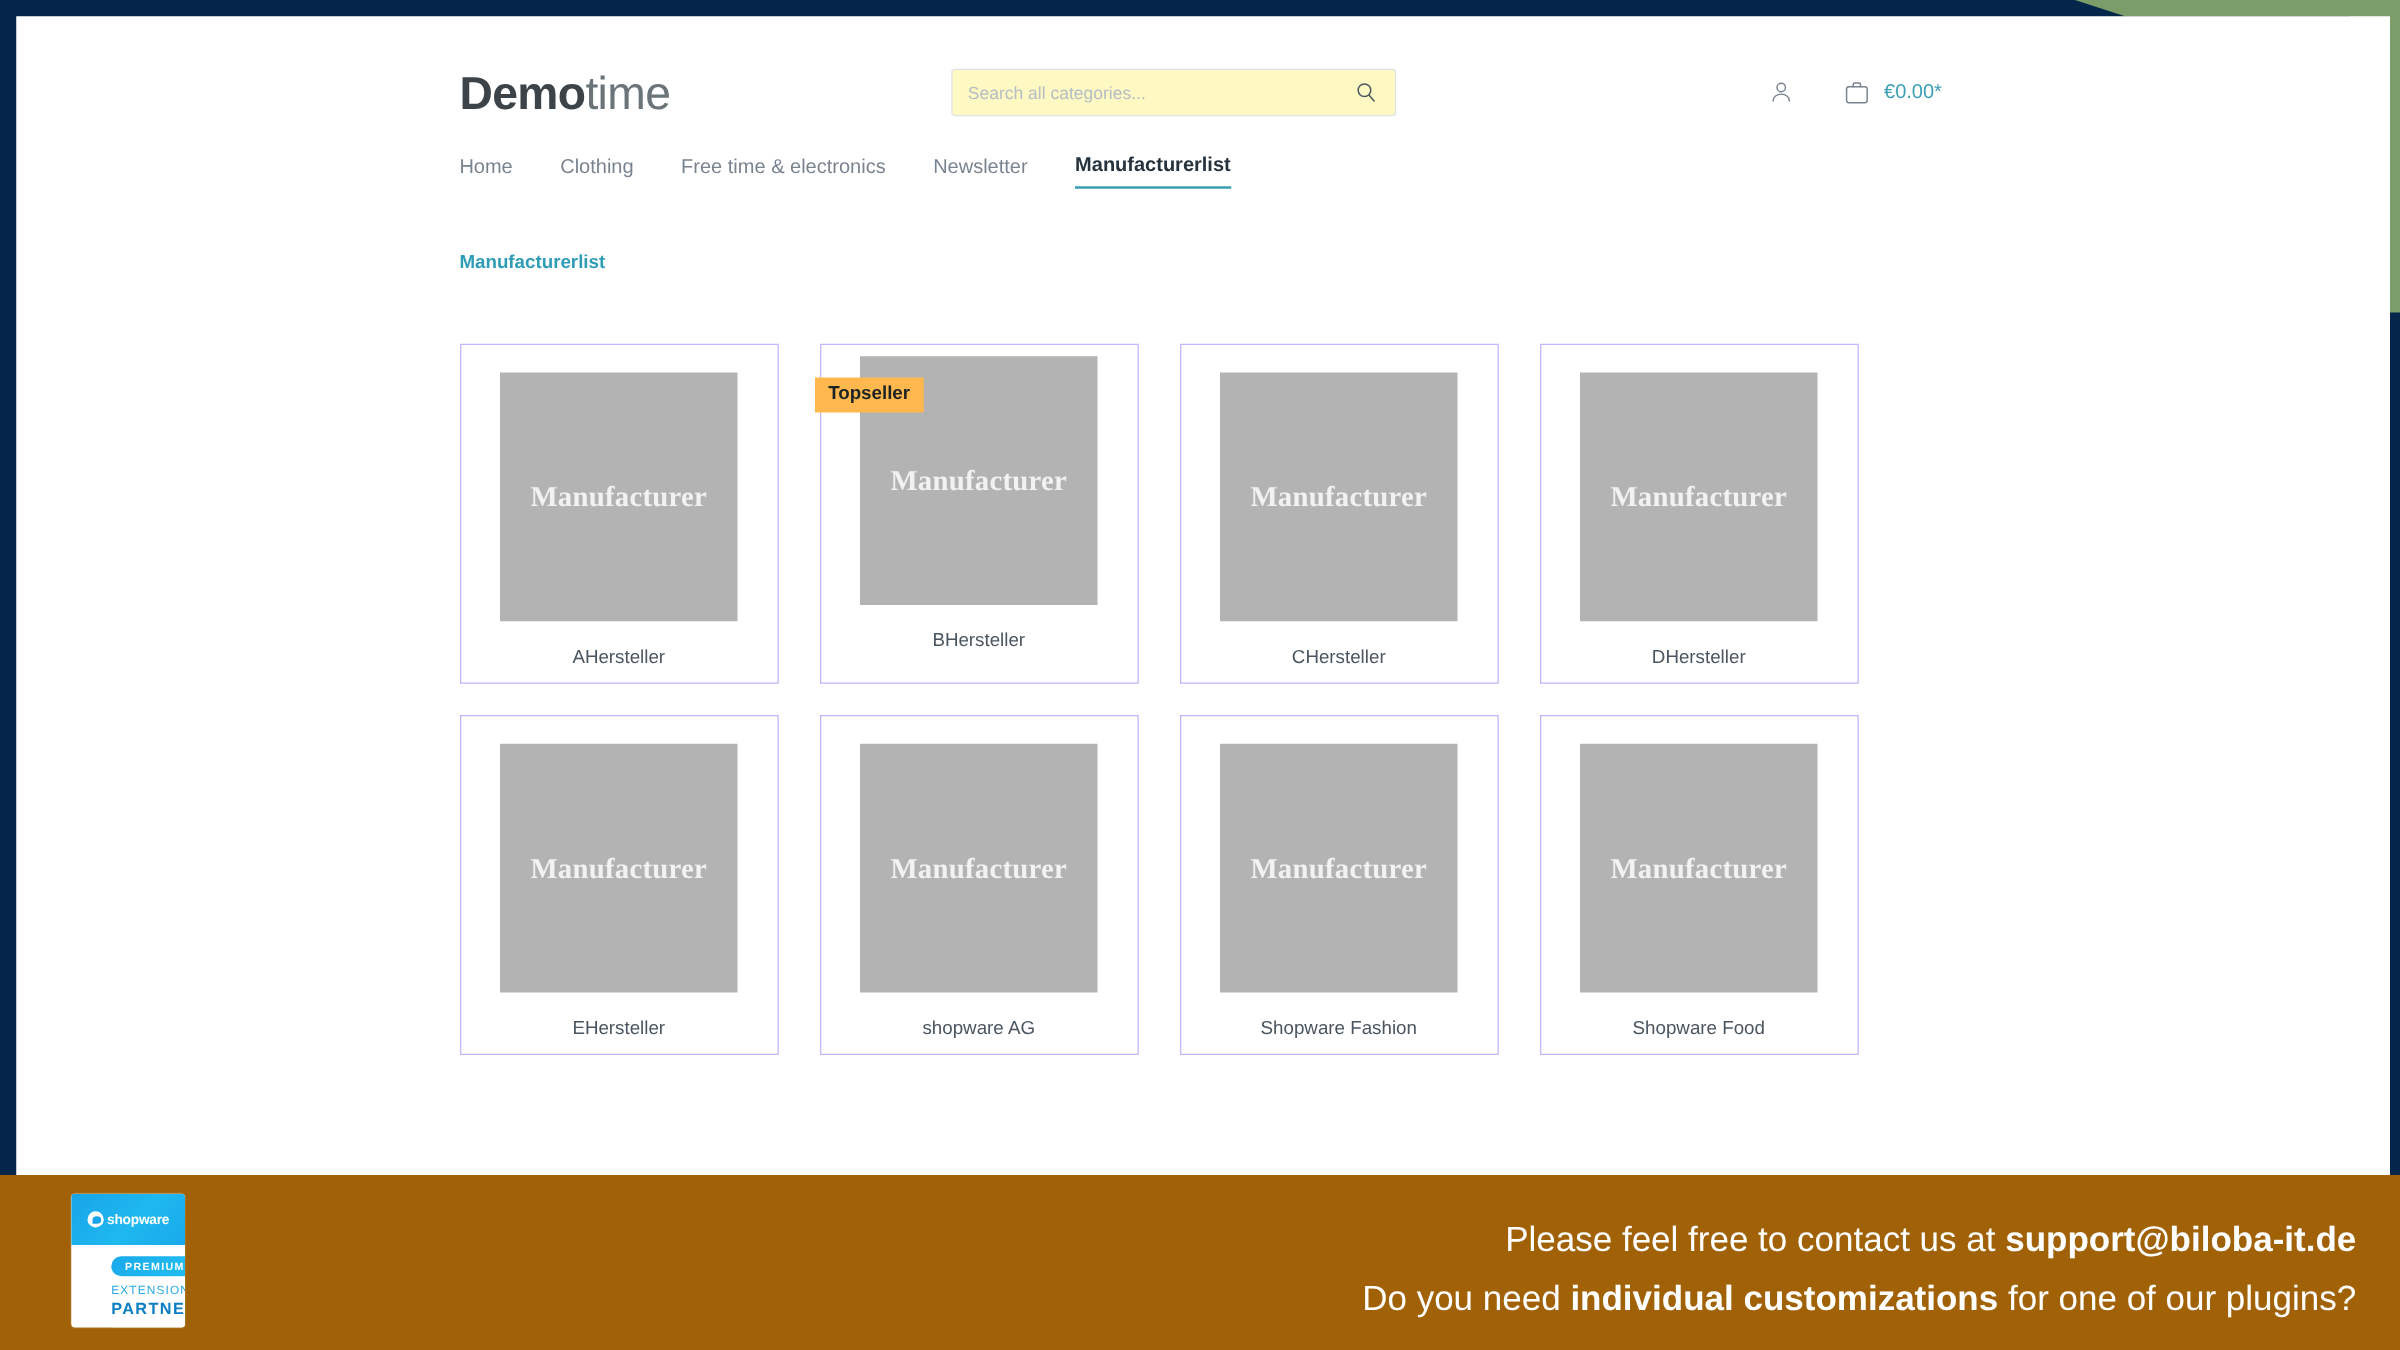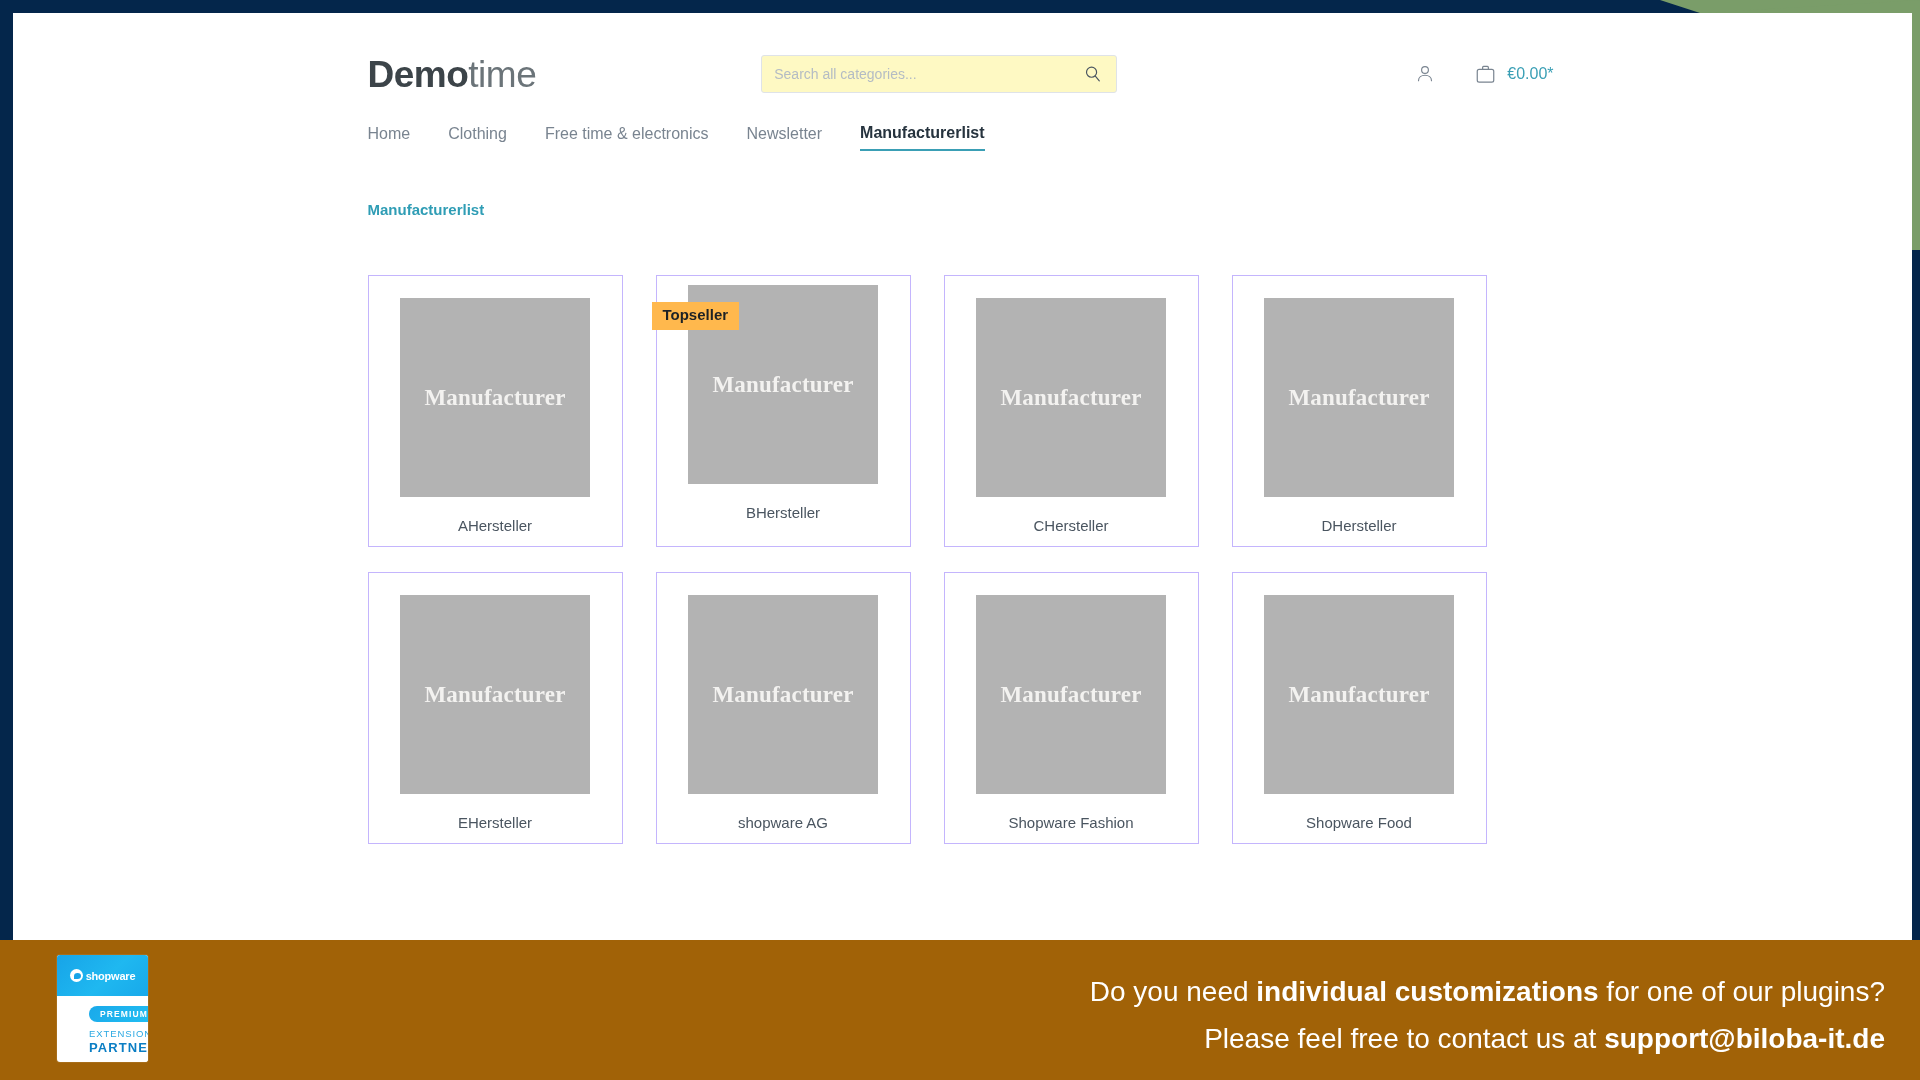--- a/index.html
+++ b/index.html
@@ -415,16 +415,16 @@
       <span class="pb-logo-text">shopware</span>
     </div>
     <div class="pb-body">
       <span class="pb-pill">PREMIUM</span>
       <div class="pb-l1">EXTENSION</div>
       <div class="pb-l2">PARTNER</div>
     </div>
   </div>
 
   <div class="banner-text">
+    <div class="banner-line"><span>Please feel free to contact us at </span><b>support@biloba-it.de</b></div>
     <div class="banner-line"><span>Do you need </span><b>individual customizations</b><span> for one of our plugins?</span></div>
-    <div class="banner-line"><span>Please feel free to contact us at </span><b>support@biloba-it.de</b></div>
   </div>
 </div>
 
 </body></html>

